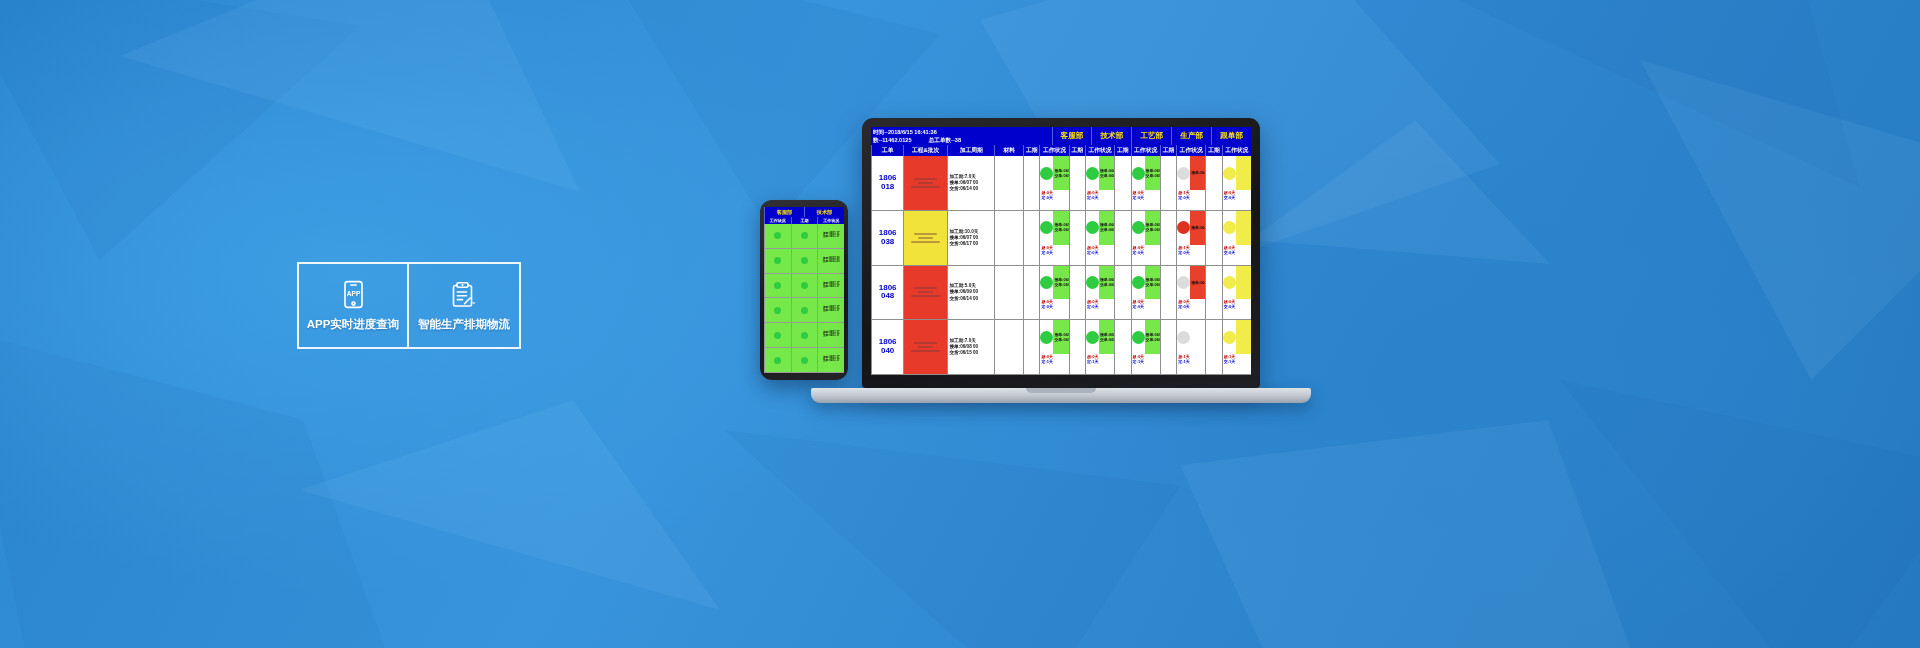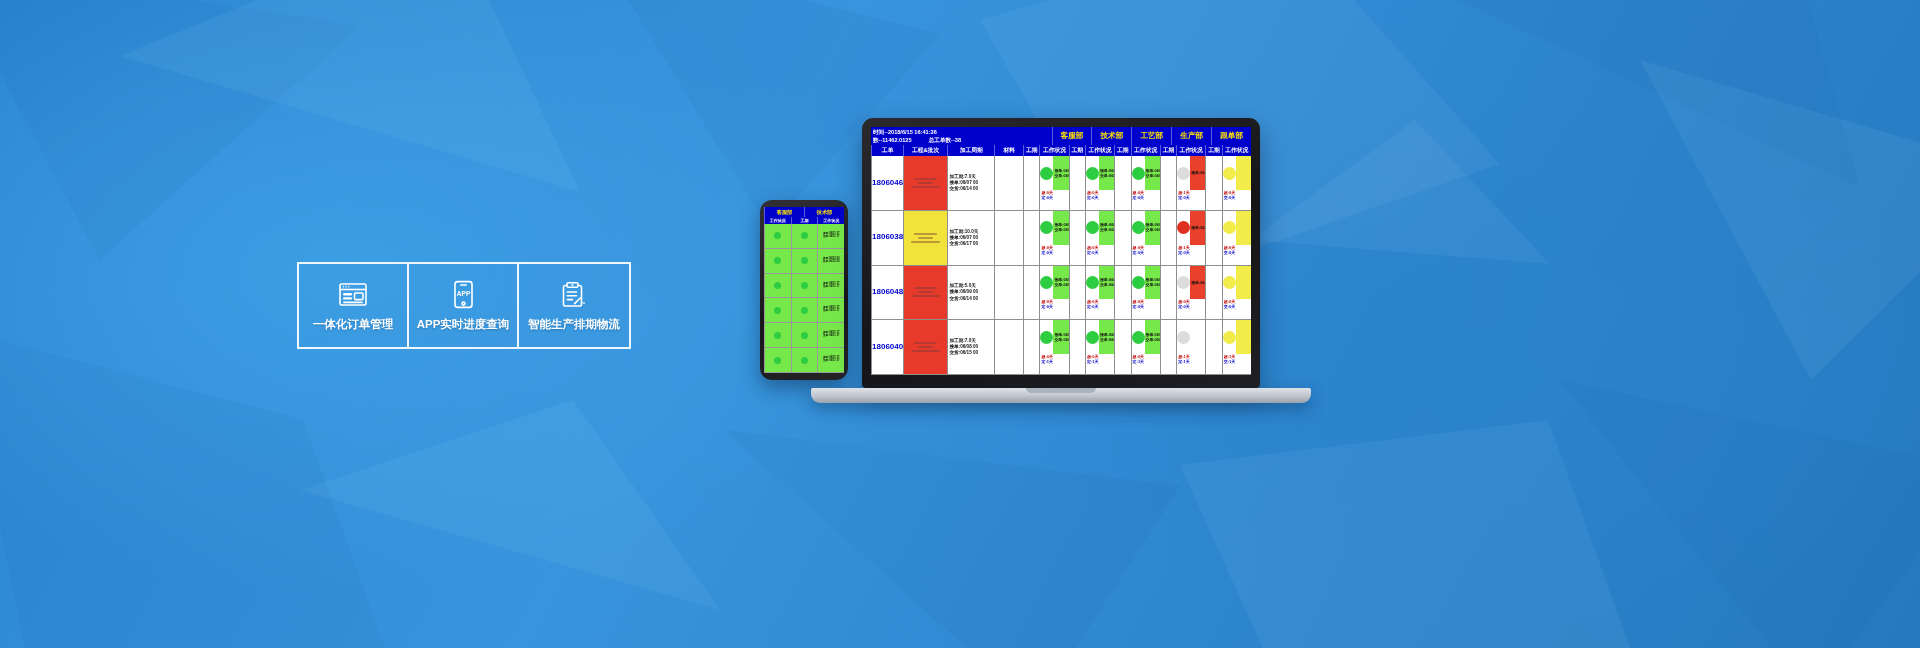--- a/index.html
+++ b/index.html
@@ -114,21 +114,21 @@
   }
   .dash-body { flex: 1; display: flex; flex-direction: column; background: #fff; }
   .row { flex: 1; display: flex; border-bottom: 1px solid #8f8f8f; }
   .cell {
     border-left: 1px solid #8f8f8f;
     display: flex; align-items: center; justify-content: center;
     overflow: hidden; position: relative;
   }
   .c-order {
     color: #0000cd; font-weight: bold; font-size: 8px;
-    flex-direction: row; line-height: 1.12; background: #fff;
+    flex-direction: column; line-height: 1.12; background: #fff;
   }
   .c-proj { flex-direction: column; gap: 2px; padding: 2px; }
   .blurline { height: 2px; border-radius: 1px; background: rgba(120,60,60,.45); }
   .c-cycle {
     flex-direction: column; align-items: flex-start;
     padding: 1px 1.5px; font-size: 4.6px; font-weight: bold;
     color: #111; line-height: 1.34; background: #fff;
   }
   .c-mat { background: #fff; }
   .c-dur { background: #fff; }
@@ -193,36 +193,20 @@
   <div class="poly d" style="left:-40px;top:330px;width:440px;height:360px;clip-path:polygon(0 0,78% 25%,100% 100%,15% 90%);"></div>
   <div class="poly l" style="left:300px;top:400px;width:420px;height:300px;clip-path:polygon(0 30%,65% 0,100% 70%);"></div>
   <div class="poly d" style="left:700px;top:430px;width:480px;height:280px;clip-path:polygon(5% 0,100% 20%,70% 100%);"></div>
   <div class="poly l" style="left:1180px;top:420px;width:460px;height:300px;clip-path:polygon(0 15%,80% 0,100% 85%,25% 100%);"></div>
   <div class="poly d" style="left:1560px;top:380px;width:420px;height:320px;clip-path:polygon(0 0,100% 28%,60% 100%);"></div>
   <div class="poly l" style="left:1250px;top:120px;width:300px;height:240px;clip-path:polygon(0 50%,55% 0,100% 60%);"></div>
 
 
   <div id="features">
 
-    <div class="feature">
-      <span class="feature-icon">
-        <svg width="30" height="25" viewBox="0 0 30 25" fill="none" stroke="#fff" stroke-width="1.6">
-          <rect x="2" y="2" width="26" height="21" rx="1.5"></rect>
-          <line x1="2" y1="7.5" x2="28" y2="7.5"></line>
-          <circle cx="5.5" cy="4.8" r=".75" fill="#fff" stroke="none"></circle>
-          <circle cx="8.2" cy="4.8" r=".75" fill="#fff" stroke="none"></circle>
-          <circle cx="10.9" cy="4.8" r=".75" fill="#fff" stroke="none"></circle>
-          <rect x="5" y="11" width="9" height="2.4" rx="1.2" fill="#fff" stroke="none"></rect>
-          <rect x="5" y="15.2" width="9" height="2.4" rx="1.2" fill="#fff" stroke="none"></rect>
-          <rect x="16.5" y="11" width="8.5" height="6.6" rx="1" stroke="#fff"></rect>
-          <rect x="5" y="19.4" width="20" height="1.9" rx=".95" fill="#fff" stroke="none"></rect>
-        </svg>
-      </span>
-      <span class="feature-label">一体化订单管理</span>
-    </div>
 
     <div class="feature">
       <span class="feature-icon">
         <svg width="21" height="29" viewBox="0 0 21 29" fill="none" stroke="#fff" stroke-width="1.6">
           <rect x="2" y="1.6" width="17" height="25.8" rx="2.6"></rect>
           <line x1="7.8" y1="5" x2="13.2" y2="5" stroke-linecap="round"></line>
           <circle cx="10.5" cy="23.6" r="1.5"></circle>
           <text x="10.5" y="16.4" text-anchor="middle" fill="#fff" stroke="none" font-size="6.6" font-weight="bold" font-family="Liberation Sans, sans-serif">APP</text>
         </svg>
       </span>
@@ -389,21 +373,21 @@
                 <div class="ch" style="width: 7.68%;">工作状况</div>
                 <div class="ch" style="width: 4.32%;">工期</div>
                 <div class="ch" style="width: 7.68%;">工作状况</div>
               </div>
           </div>
 
           <div class="dash-body" id="dash-rows">
               <div class="row">
                 <div class="cell c-order" style="width: 8.5%;">
                   <span>1806</span>
-                  <span>046</span>
+                  <span>018</span>
                 </div>
                 <div class="cell c-proj" style="width: 11.5%; background: rgb(232, 58, 42);">
                   <div class="blurline" style="width: 60%;"></div>
                   <div class="blurline" style="width: 40%;"></div>
                   <div class="blurline" style="width: 75%;"></div>
                 </div>
                 <div class="cell c-cycle" style="width: 12.5%;">
                   <div>加工期:7.0天</div>
                   <div>接单:06/07 00</div>
                   <div>交货:06/14 00</div>

